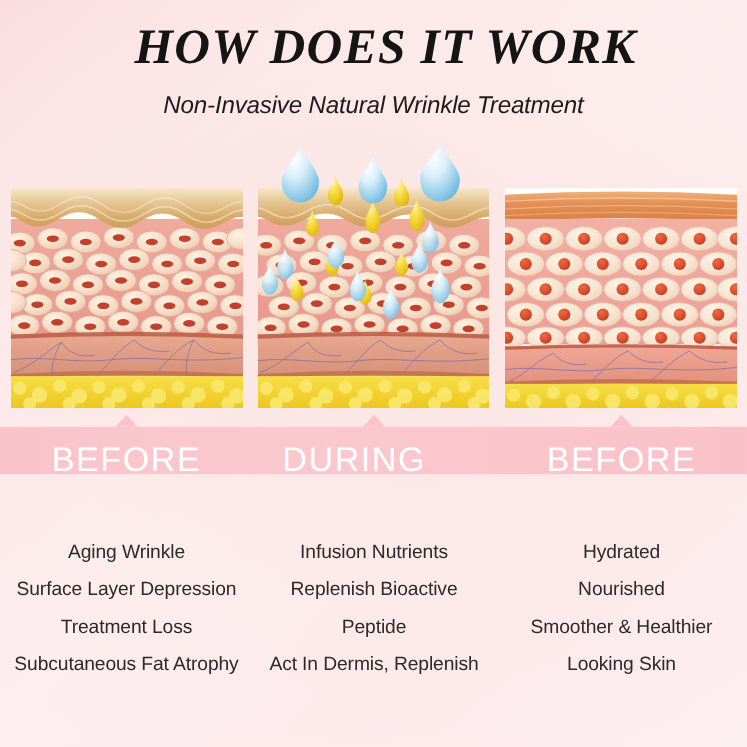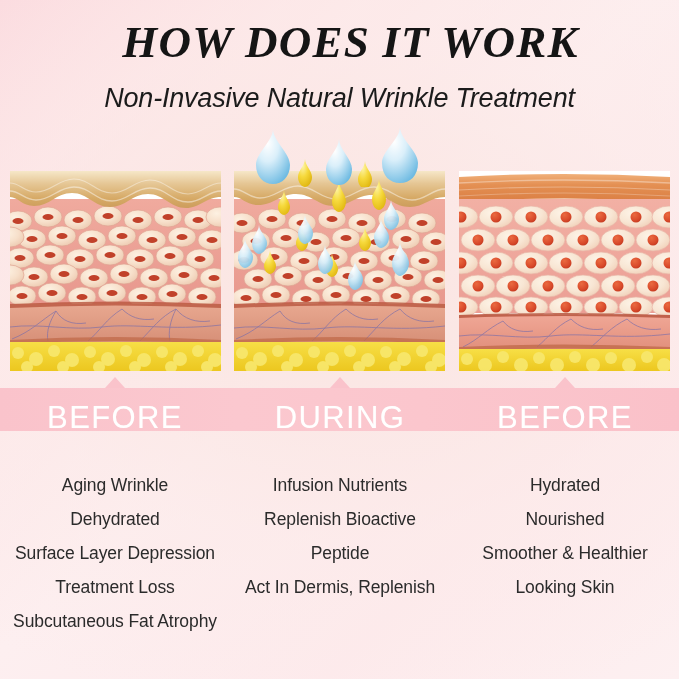--- a/index.html
+++ b/index.html
@@ -21,21 +21,21 @@
     font-family:"Liberation Serif", serif;
     font-style:italic;font-weight:700;
     font-size:45px;letter-spacing:1.2px;color:#151515;
     white-space:nowrap;
     padding-left:22px;
   }
   .subtitle{
     position:absolute;left:0;right:0;top:83px;text-align:center;
     font-family:"Liberation Sans", sans-serif;
     font-style:italic;font-weight:400;
-    font-size:27px;letter-spacing:-0.2px;color:#1b1b1b;
+    font-size:22px;letter-spacing:-0.2px;color:#1b1b1b;
     white-space:nowrap;
   }
 
   
   .panels{position:absolute;left:0;top:171px;width:679px;height:201px;}
   .panel{
     position:absolute;top:0;width:211px;height:200px;
     background:#fff;overflow:hidden;
   }
   .panel.p1{left:10px;}
@@ -55,21 +55,21 @@
   .stage-label{
     position:absolute;top:0;height:60px;line-height:60px;
     text-align:center;color:#ffffff;
     font-family:"Liberation Sans", sans-serif;
     font-size:31px;font-weight:400;letter-spacing:1.4px;
     text-shadow:0 0 1px rgba(255,255,255,.35);
   }
 
   
   .cols{position:absolute;left:0;top:468px;width:679px;height:180px;}
-  .col{position:absolute;top:0;width:226px;text-align:center;}
+  .col{position:absolute;top:16px;width:226px;text-align:center;}
   .col.c1{left:2px;}
   .col.c2{left:227px;}
   .col.c3{left:452px;text-align:center;}
   .bullet{
     display:block;
     font-family:"Liberation Sans", sans-serif;
     font-size:17.5px;color:#2b2b2b;font-weight:400;
     line-height:34px;white-space:nowrap;letter-spacing:-0.1px;
   }
 </style>
@@ -583,29 +583,28 @@
       <path d="M124,52 C124,46 131,40 131,34 C131,40 138,46 138,52 C138,58 134,62 131,62 C128,62 124,58 124,52 Z" fill="url(#goldDrop)"></path>
     </svg>
   </div>
 
   <div class="stageband">
     <div class="notch" style="left:105px;"></div>
     <div class="notch" style="left:330px;"></div>
     <div class="notch" style="left:555px;"></div>
 
     <div class="stage-label" style="left:2px;width:226px;">BEFORE</div>
-    <div class="stage-label" style="left:227px;width:226px;">DURING</div>
+    <div class="stage-label" style="left:209px;width:226px;">DURING</div>
     <div class="stage-label" style="left:452px;width:226px;">BEFORE</div>
   </div>
 
   <div class="cols">
 
     <div class="col c1">
       <span class="bullet">Aging Wrinkle</span>
-      <span class="bullet">Dehydrated</span>
       <span class="bullet">Surface Layer Depression</span>
       <span class="bullet">Treatment Loss</span>
       <span class="bullet">Subcutaneous Fat Atrophy</span>
     </div>
 
     <div class="col c2">
       <span class="bullet">Infusion Nutrients</span>
       <span class="bullet">Replenish Bioactive</span>
       <span class="bullet">Peptide</span>
       <span class="bullet">Act In Dermis, Replenish</span>

